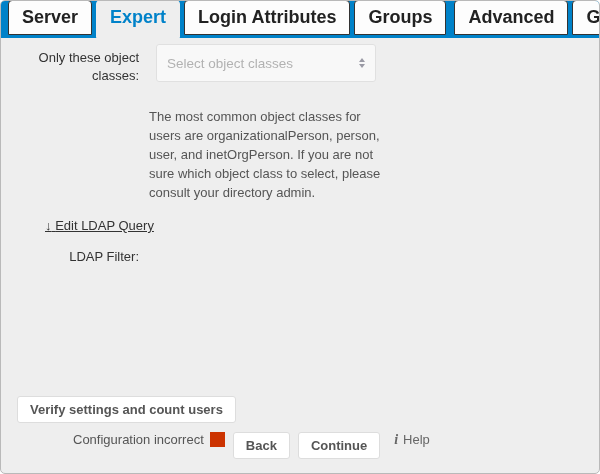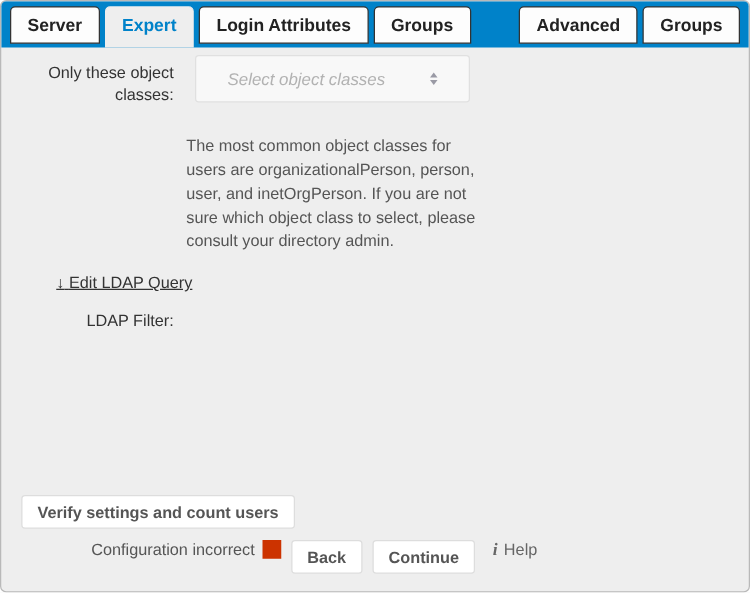--- a/index.html
+++ b/index.html
@@ -9,42 +9,42 @@
     border: 1px solid #b9b9b9; border-radius: 5px;
     background: #eeeeee; overflow: hidden;
     display: flex; flex-direction: column;
   }
   
   .tabbar {
     height: 37px; background: #0082c9; flex: 0 0 auto;
     display: flex; align-items: flex-end; padding: 0 7px; gap: 4px;
   }
   .tab {
-    font-size: 14px; font-weight: bold; color: #222;
+    font-size: 18px; font-weight: bold; color: #222;
     background: #fdfdfd; border: 1px solid #333; border-radius: 4px 4px 0 0;
     padding: 6px 13px 6px; margin-bottom: 3px; cursor: pointer; white-space: nowrap;
   }
   .tab.active {
     background: #eeeeee; border-color: #eeeeee; color: #0082c9;
     margin-bottom: 0; padding-bottom: 9px;
   }
   .tab-spacer { flex: 1; }
   
   .content { flex: 1; display: flex; flex-direction: column; padding: 6px 16px 0; color: #333; font-size: 13px; }
   .intro { margin: 6px 0 10px; line-height: 18px; }
   .row { display: flex; }
   .flabel {
     width: 122px; margin-right: 17px; text-align: right;
     line-height: 18px; padding-top: 5px; color: #333;
   }
   .select {
     width: 220px; height: 38px; background: #f8f8f8;
     border: 1px solid #e0e0e0; border-radius: 3px;
     display: flex; align-items: center; justify-content: space-between;
-    padding: 0 25px; cursor: pointer; font-style: italic;
+    padding: 0 10px; cursor: pointer;
   }
   .select .ph { color: #b2b2b2; font-size: 13.5px; }
   .sort-arrows { display: flex; flex-direction: column; gap: 2px; align-items: center; }
   .sort-arrows i { display: block; width: 0; height: 0; border-left: 3.5px solid transparent; border-right: 3.5px solid transparent; }
   .sort-arrows .up   { border-bottom: 4px solid #9a9aa5; }
   .sort-arrows .down { border-top: 4px solid #9a9aa5; }
   .help-text { margin: 22px 0 0 132px; width: 246px; color: #555; line-height: 19px; }
   .groups-row { margin-top: 14px; }
   .edit-link {
     margin: 16px 0 0 28px; color: #333; text-decoration: underline;

